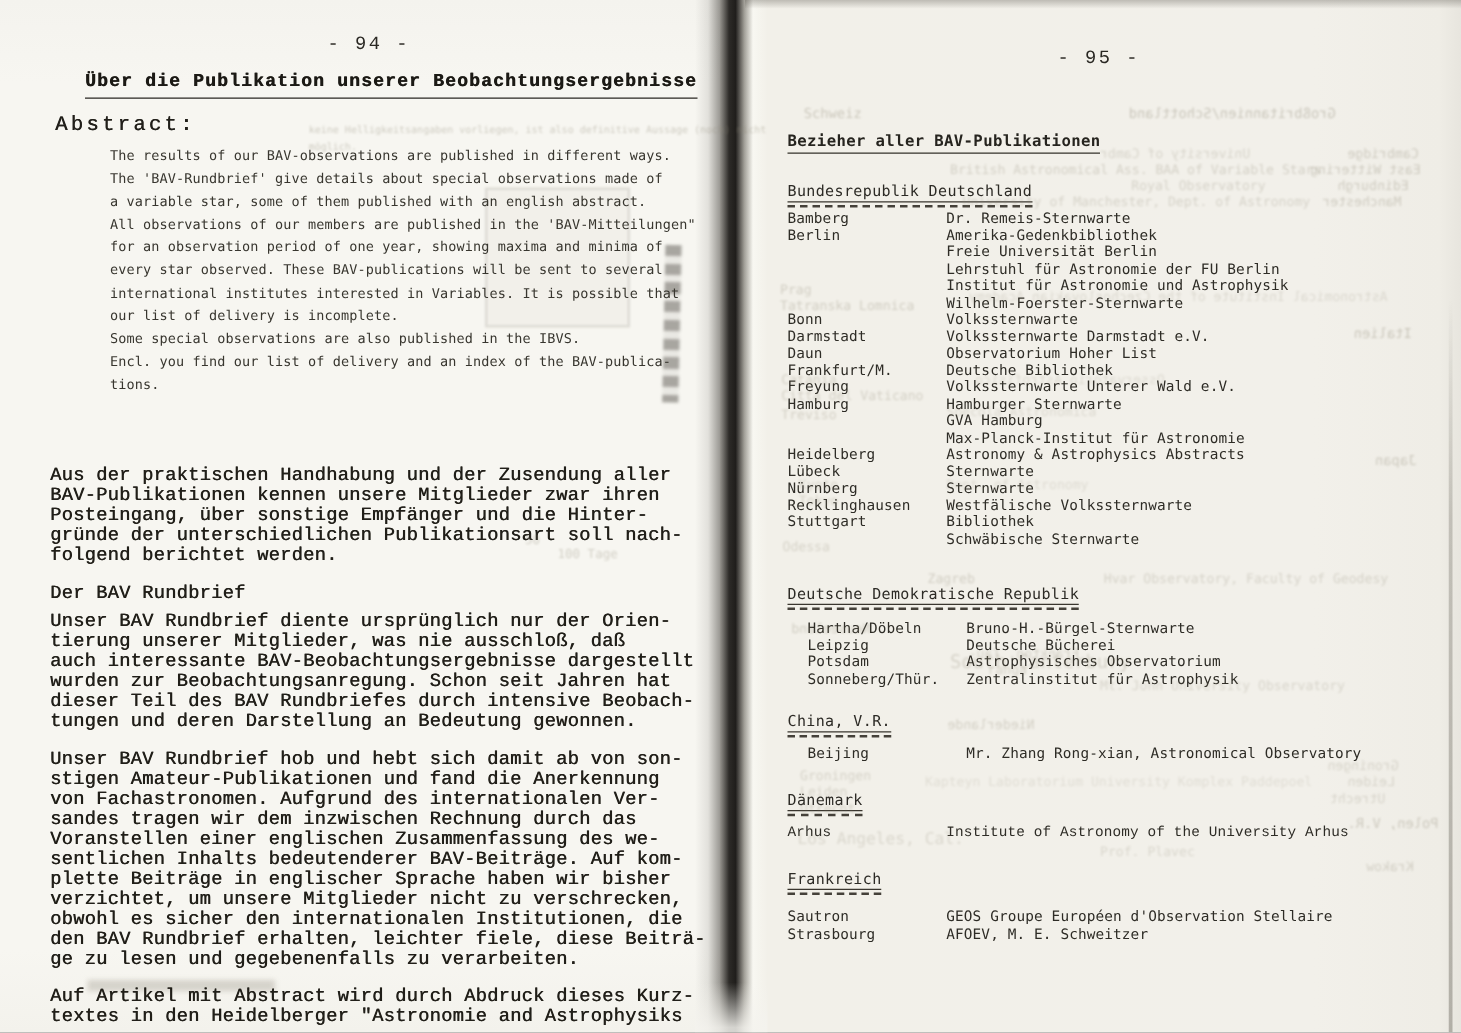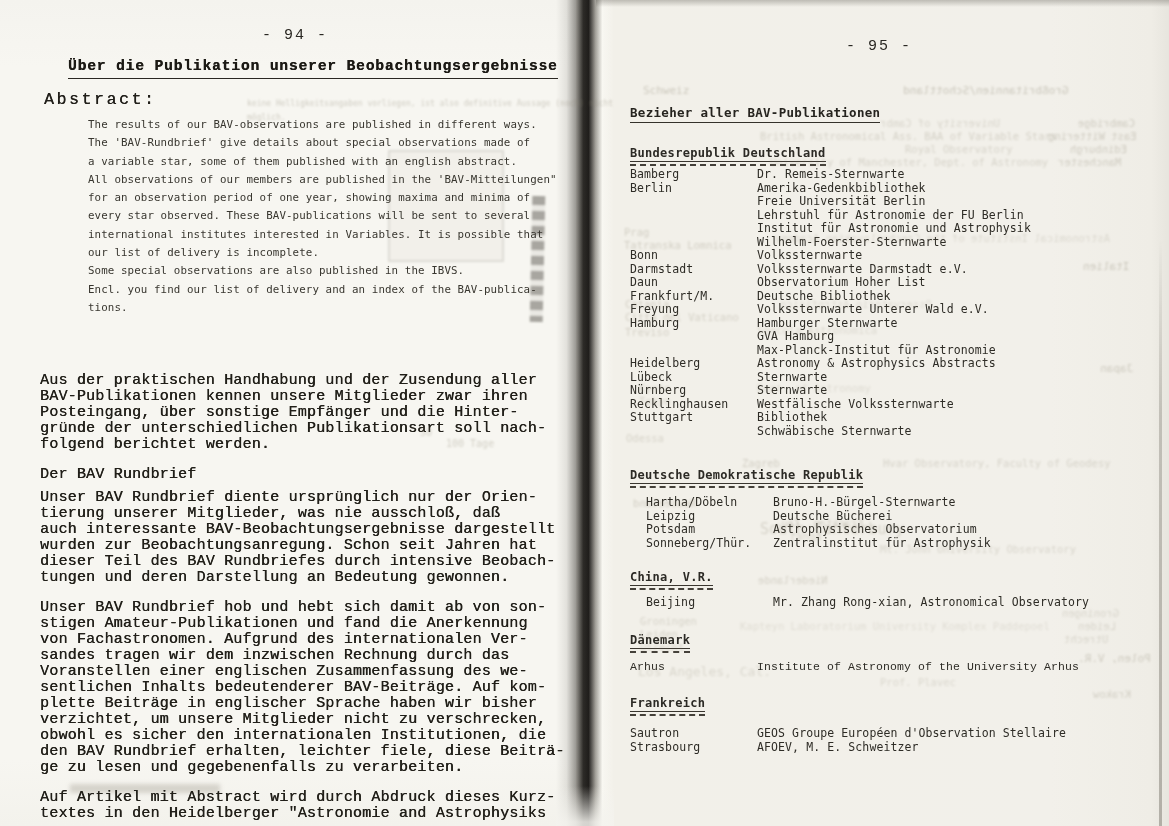--- a/index.html
+++ b/index.html
@@ -64,21 +64,21 @@
   #left-body .subhead { margin:5px 0 7px 0; white-space:pre; }
   
   #right-title {
     position:absolute; left:630px; top:105px;
     font-family:"DejaVu Sans Mono", monospace; font-weight:bold;
     font-size:12.5px; letter-spacing:0.3px; color:#26241f;
     border-bottom:1.4px solid #35322b; padding-bottom:2px; white-space:pre;
   }
   .section { position:absolute; left:630px; width:520px; color:#2c2a25; }
   .sec-head { display:inline-block; font-family:"DejaVu Sans Mono", monospace;
-    font-weight:bold; font-size:12px; letter-spacing:0.3px; line-height:14px; white-space:pre; }
+    font-weight:normal; font-size:12px; letter-spacing:0.3px; line-height:14px; white-space:pre; }
   .sec-head .txt { display:inline-block; border-bottom:1.1px solid #3a362f; padding-bottom:1px; }
   .sec-head .dash { display:block; border-top:2px dashed #45413a; margin-top:2px; height:0; }
   .rows { font-family:"DejaVu Sans Mono", monospace; font-size:11.5px;
     line-height:13.5px; letter-spacing:0.1px; color:#2e2c26; }
   .row { display:flex; }
   .row .city { flex:none; width:127px; white-space:pre; }
   .row .inst { flex:none; white-space:pre; }
   #sec-brd        { top:142px; } #sec-brd .rows        { margin-top:2px; }
   #sec-ddr        { top:464px; } #sec-ddr .rows        { margin-top:8px;margin-left:16px;  }
   #sec-china      { top:566px; } #sec-china .rows      { margin-top:6px;padding-left:16px;  }

